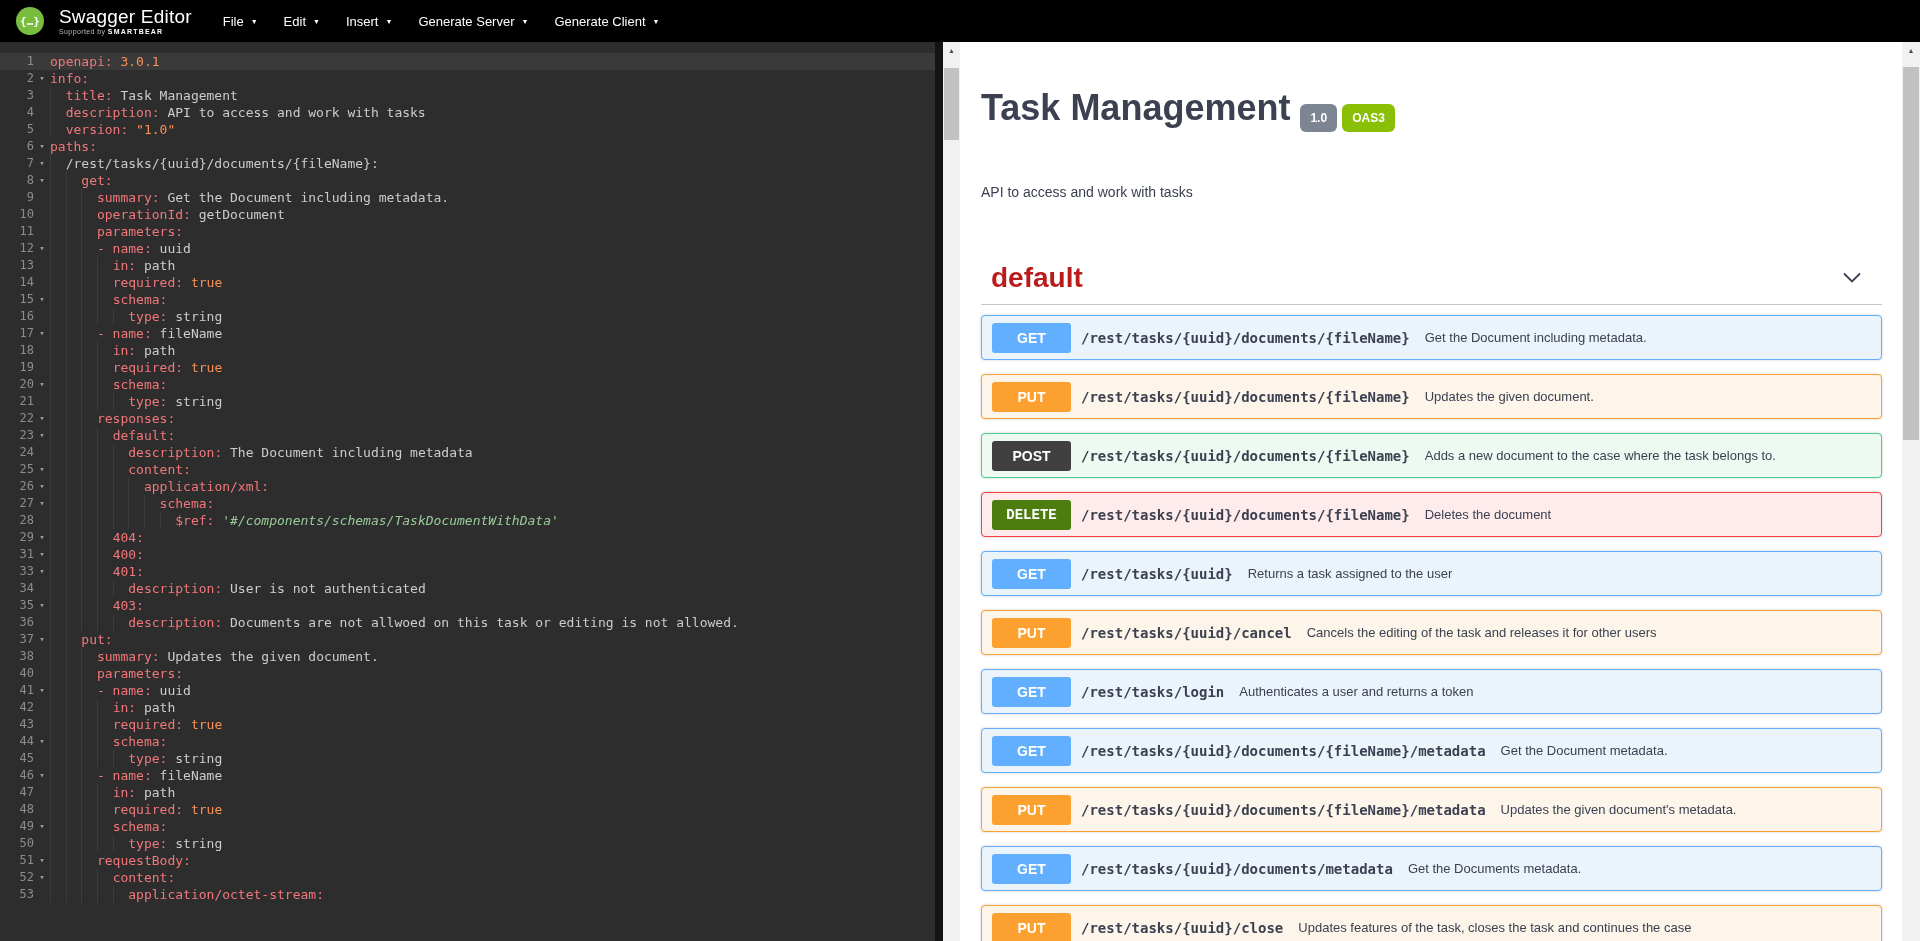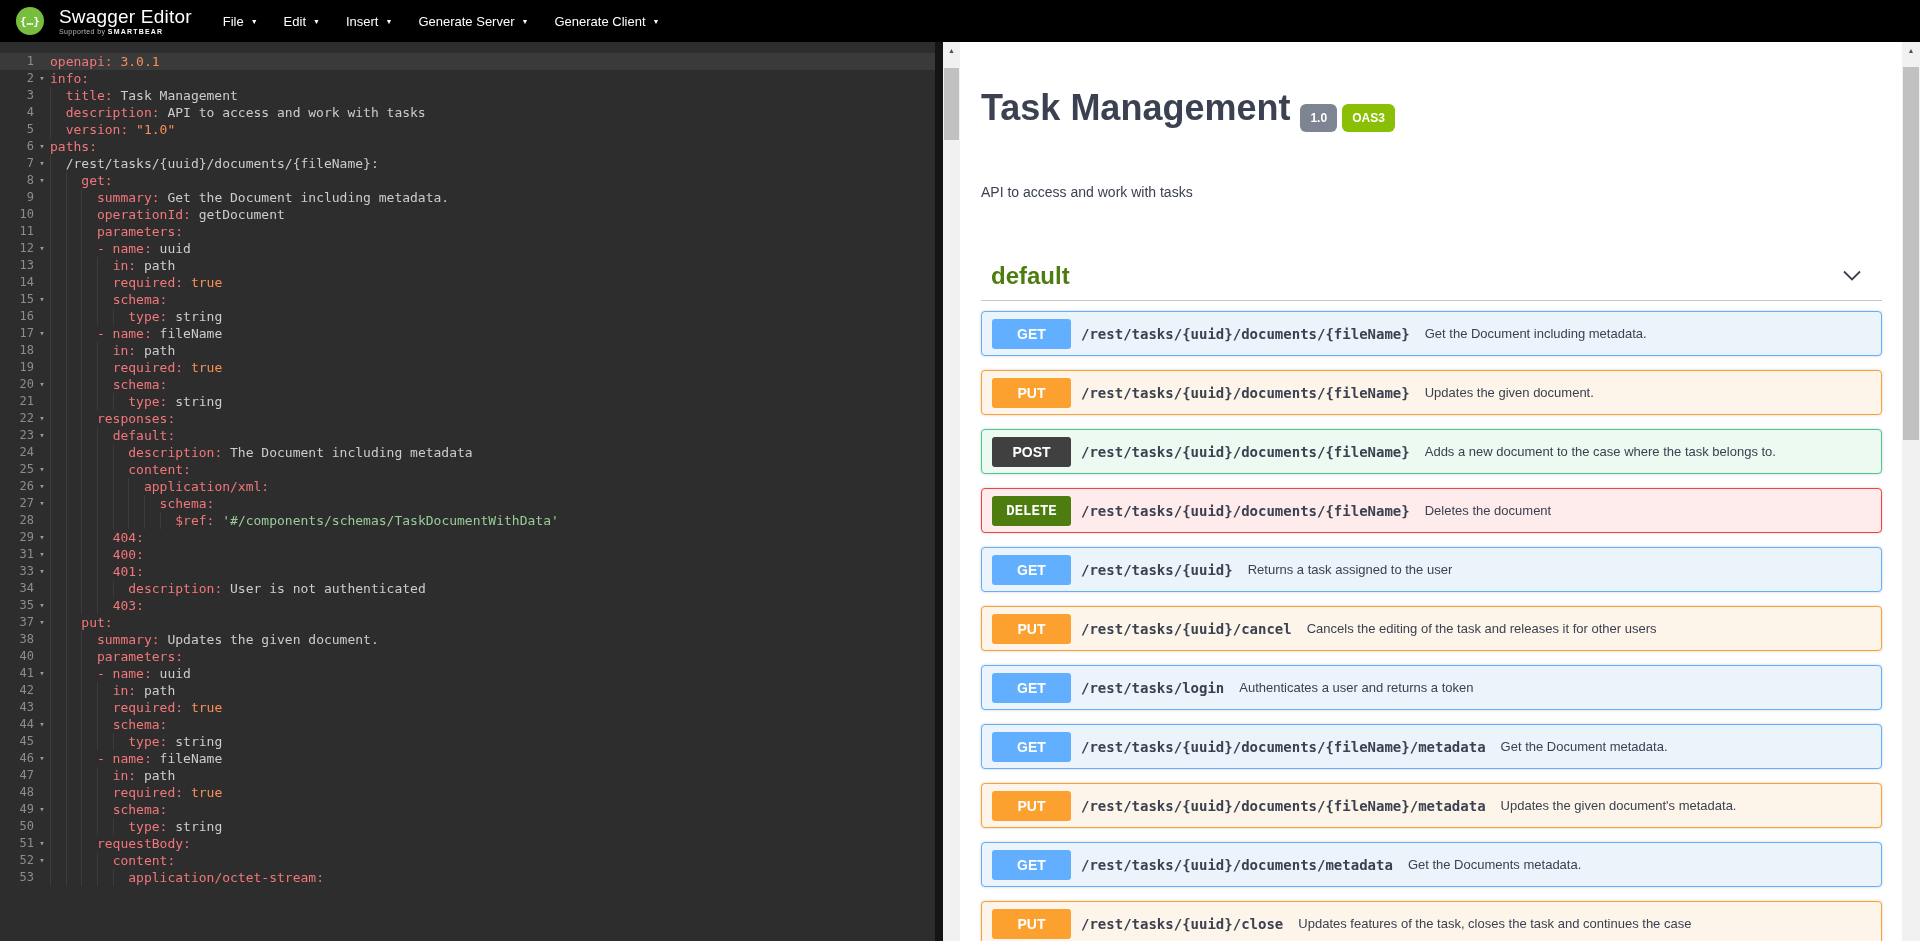--- a/index.html
+++ b/index.html
@@ -33,21 +33,21 @@
   .line { display:flex; height:17px; }
   .line.active { background:#3a3a3a; }
   .ln { flex:none; width:34px; text-align:right; color:#8d8d8d; font-size:12px; }
   .fold { flex:none; width:16px; text-align:center; color:#9a9a9a; font-size:9px; line-height:17px; }
   .codetext { flex:1; white-space:pre; }
   .indent { display:inline-block; height:17px; vertical-align:top;
             background-image:repeating-linear-gradient(to right, rgba(255,255,255,.07) 0 1px, transparent 1px 15.66px); }
   .tk-k { color:var(--c-key,#f2777a); }
   .tk-t { color:var(--c-text,#cccccc); }
   .tk-o { color:var(--c-const,#f99157); }
-  .tk-g { color:var(--c-str,#99cc99); }
+  .tk-g { color:var(--c-str,#99cc99);font-style:italic; }
 
   
   .sb { position:absolute; top:42px; height:899px; background:#f1f1f1; }
   .sb-editor { left:943px; width:17px; }
   .sb-preview { left:1902px; width:18px; }
   .sb-btn { height:16px; display:flex; align-items:center; justify-content:center;
             color:#505050; font-size:7px; cursor:pointer; }
   .sb-thumb { position:absolute; left:1px; right:1px; background:#c1c1c1; cursor:pointer; }
 
   
@@ -58,21 +58,21 @@
                align-items:flex-start; color:#3b4151; }
   .badges { display:flex; margin-left:10px; margin-top:16px; }
   .pill { border-radius:6px; color:#fff; font-size:12px; font-weight:bold;
           padding:8px 10px; line-height:12px; }
   .pill-version { background:var(--ver-badge-bg,#7d8492); margin-right:5px; }
   .pill-oas { background:var(--oas-badge-bg,#89bf04); }
   .api-desc { margin-top:52px; font-size:14px; color:#3b4151; }
   .section-header { margin:52px 20px 0 21px; padding:10px; display:flex;
                     align-items:center; justify-content:space-between;
                     border-bottom:1px solid rgba(59,65,81,.3); cursor:pointer; }
-  .section-title { font-size:24px; font-weight:bold; color:#4d7c0f; }
+  .section-title { font-size:28px; font-weight:bold; color:#b91c1c; }
   .chevron { flex:none; margin-right:10px; }
   .oplist { margin:10px 20px 0 21px; }
   .opblock { height:45px; margin-bottom:14px; border:1px solid; border-radius:4px;
              box-shadow:0 0 3px rgba(0,0,0,.19); display:flex; align-items:center;
              padding:0 10px; cursor:pointer; }
   .method { flex:none; min-width:79px; text-align:center; padding:7px 0;
             border-radius:3px; color:#fff; font-weight:bold; font-size:14px;
             font-family:"Liberation Sans",sans-serif; }
   .op-path { margin-left:10px; font-family:"DejaVu Sans Mono",monospace;
              font-weight:bold; font-size:14px; color:#3b4151; white-space:nowrap; }
@@ -277,20 +277,25 @@
           <span class="ln">34</span>
           <span class="fold"></span>
           <span class="codetext"><span class="indent" style="width: 78.3px;"></span><span class="tk-k">description:</span><span class="tk-t"> User is not authenticated</span></span>
         </div>
         <div class="line">
           <span class="ln">35</span>
           <span class="fold">▾</span>
           <span class="codetext"><span class="indent" style="width: 62.64px;"></span><span class="tk-k">403:</span></span>
         </div>
         <div class="line">
+          <span class="ln">36</span>
+          <span class="fold"></span>
+          <span class="codetext"><span class="indent" style="width: 78.3px;"></span><span class="tk-k">description:</span><span class="tk-t"> Documents are not allwoed on this task or editing is not allowed.</span></span>
+        </div>
+        <div class="line">
           <span class="ln">37</span>
           <span class="fold">▾</span>
           <span class="codetext"><span class="indent" style="width: 31.32px;"></span><span class="tk-k">put:</span></span>
         </div>
         <div class="line">
           <span class="ln">38</span>
           <span class="fold"></span>
           <span class="codetext"><span class="indent" style="width: 46.98px;"></span><span class="tk-k">summary:</span><span class="tk-t"> Updates the given document.</span></span>
         </div>
         <div class="line">

